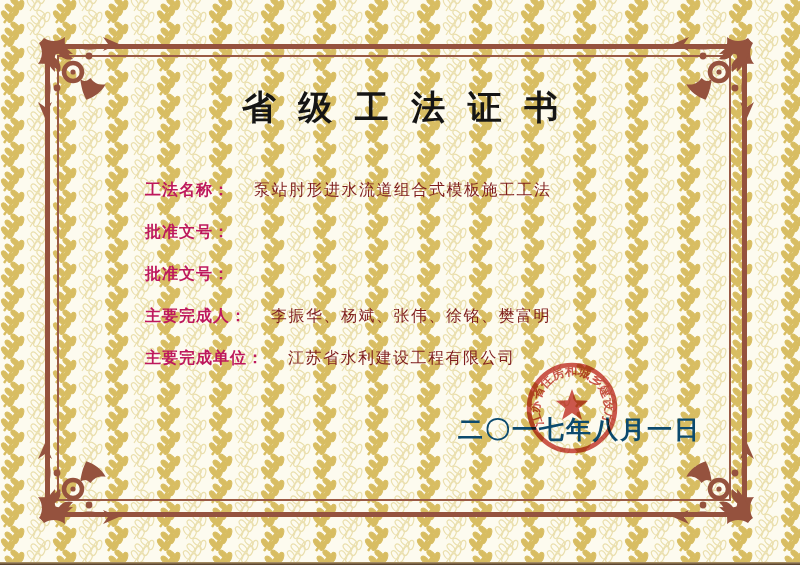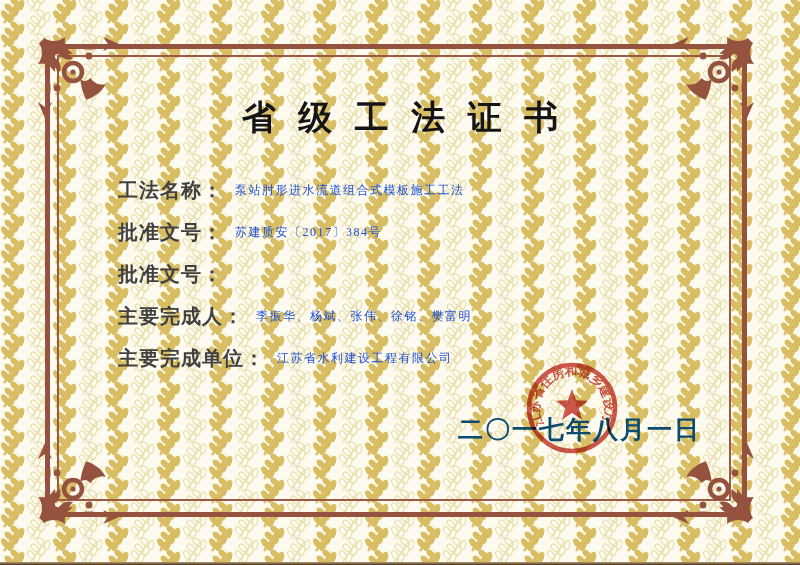--- a/index.html
+++ b/index.html
@@ -19,36 +19,37 @@
   .frame-inner{
     position:absolute;left:57px;top:55px;width:670px;height:442px;
     border:2px solid #9a5a45;z-index:1;
   }
   .corner{position:absolute;width:90px;height:90px;z-index:2;}
   .corner.tr{transform:scaleX(-1);}
   .corner.bl{transform:scaleY(-1);}
   .corner.br{transform:scale(-1,-1);}
 
   .title{
-    position:absolute;left:0;top:95px;width:100%;
+    position:absolute;left:0;top:85px;width:100%;
     text-align:center;
     font-size:34px;font-weight:bold;color:#151515;
     letter-spacing:7px;padding-left:7px;box-sizing:border-box;
     z-index:3;
   }
   .fields{
     position:absolute;left:118px;top:169px;z-index:3;
   }
   .field-row{height:42px;display:flex;align-items:center;}
   .field-label{
-    font-size:20px;font-weight:bold;color:#404040;letter-spacing:1px;
+    font-size:16px;font-weight:bold;color:#be185d;letter-spacing:1px;
     white-space:nowrap;
+    margin-left:27px;
   }
   .field-value{
-    font-size:12px;color:#1d4ed8;margin-left:12px;letter-spacing:1.5px;
+    font-size:16px;color:#7f1d1d;margin-left:24px;letter-spacing:1.5px;
     white-space:nowrap;
   }
   .date{
     position:absolute;left:458px;top:413px;z-index:4;
     font-size:25px;color:#0c4a6e;letter-spacing:2px;font-weight:bold;
     white-space:nowrap;
   }
   .seal{
     position:absolute;left:517px;top:353px;width:110px;height:110px;
     z-index:5;opacity:.85;mix-blend-mode:multiply;
@@ -161,21 +162,20 @@
 
   <div class="title">省 级 工 法 证 书</div>
 
   <div class="fields">
     <div class="field-row">
       <span class="field-label">工法名称：</span>
       <span class="field-value">泵站肘形进水流道组合式模板施工工法</span>
     </div>
     <div class="field-row">
       <span class="field-label">批准文号：</span>
-      <span class="field-value">苏建质安〔2017〕384号</span>
     </div>
     <div class="field-row">
       <span class="field-label">批准文号：</span>
     </div>
     <div class="field-row">
       <span class="field-label">主要完成人：</span>
       <span class="field-value">李振华、杨斌、张伟、徐铭、樊富明</span>
     </div>
     <div class="field-row">
       <span class="field-label">主要完成单位：</span>

